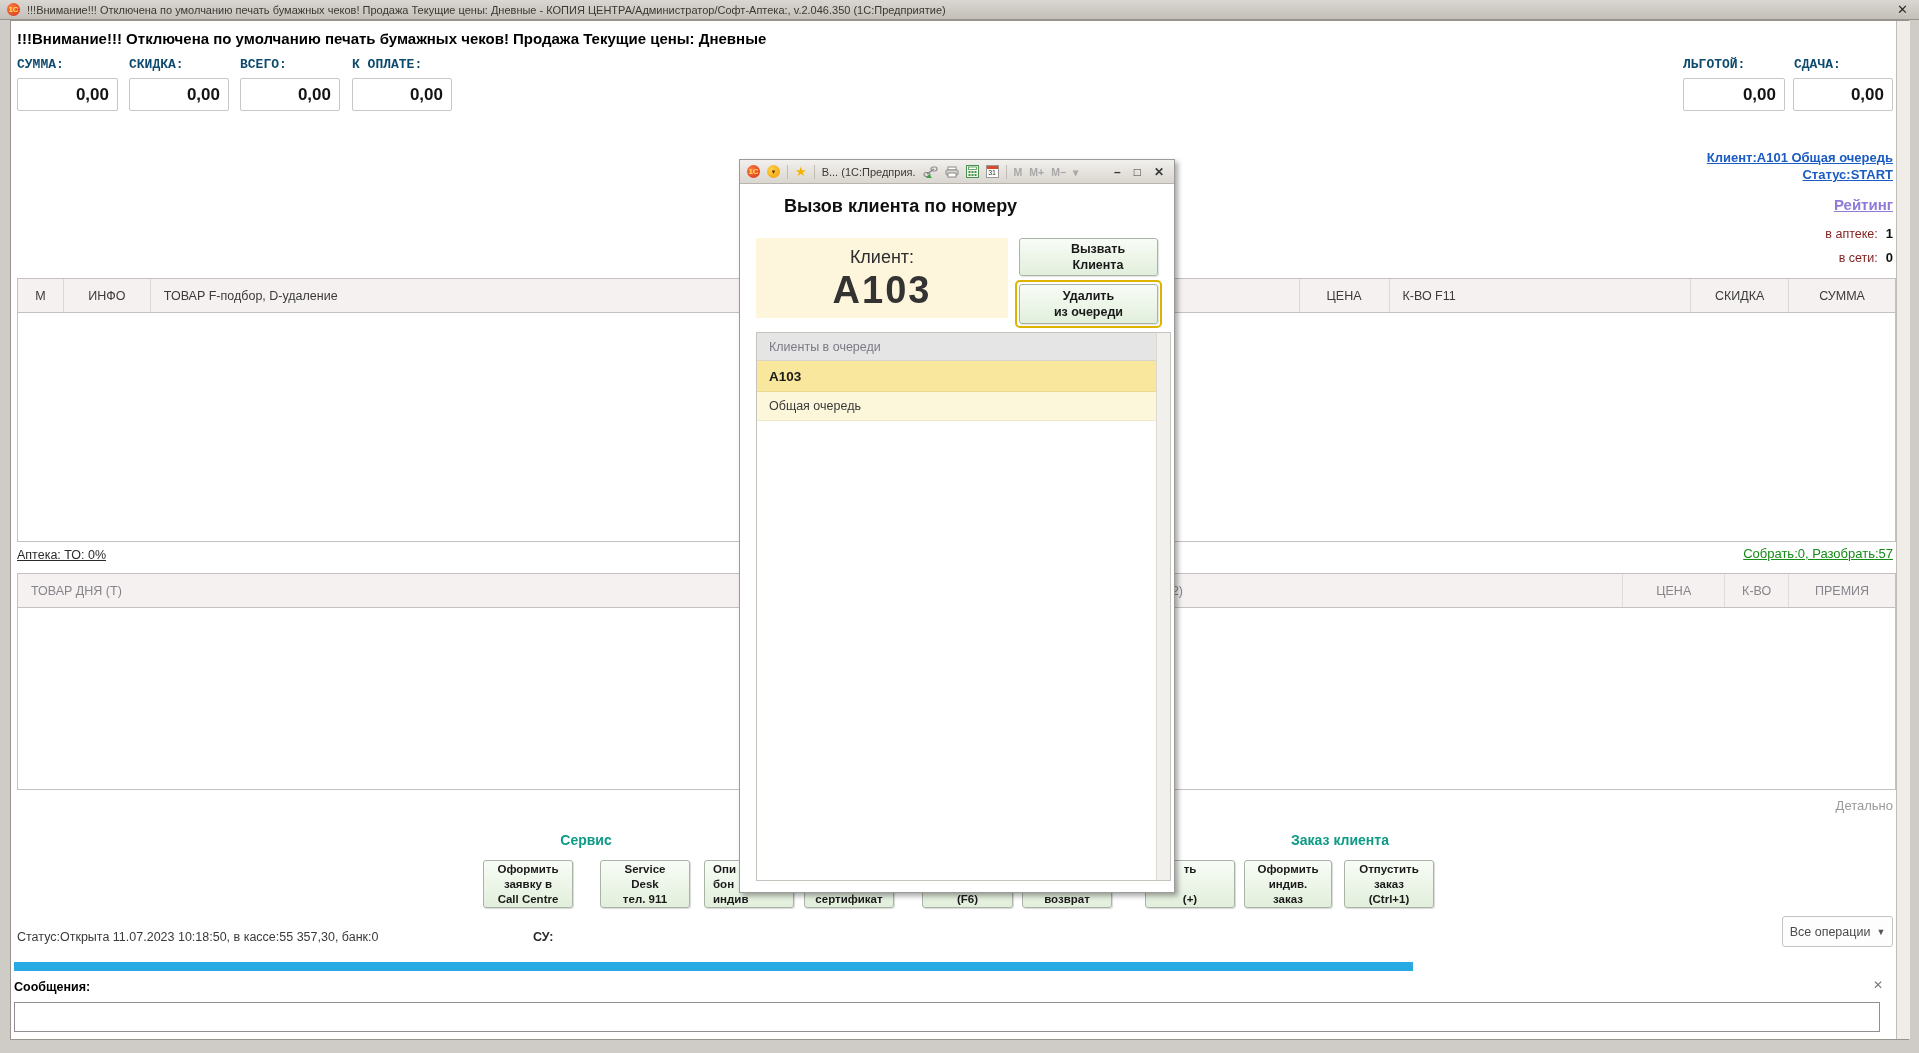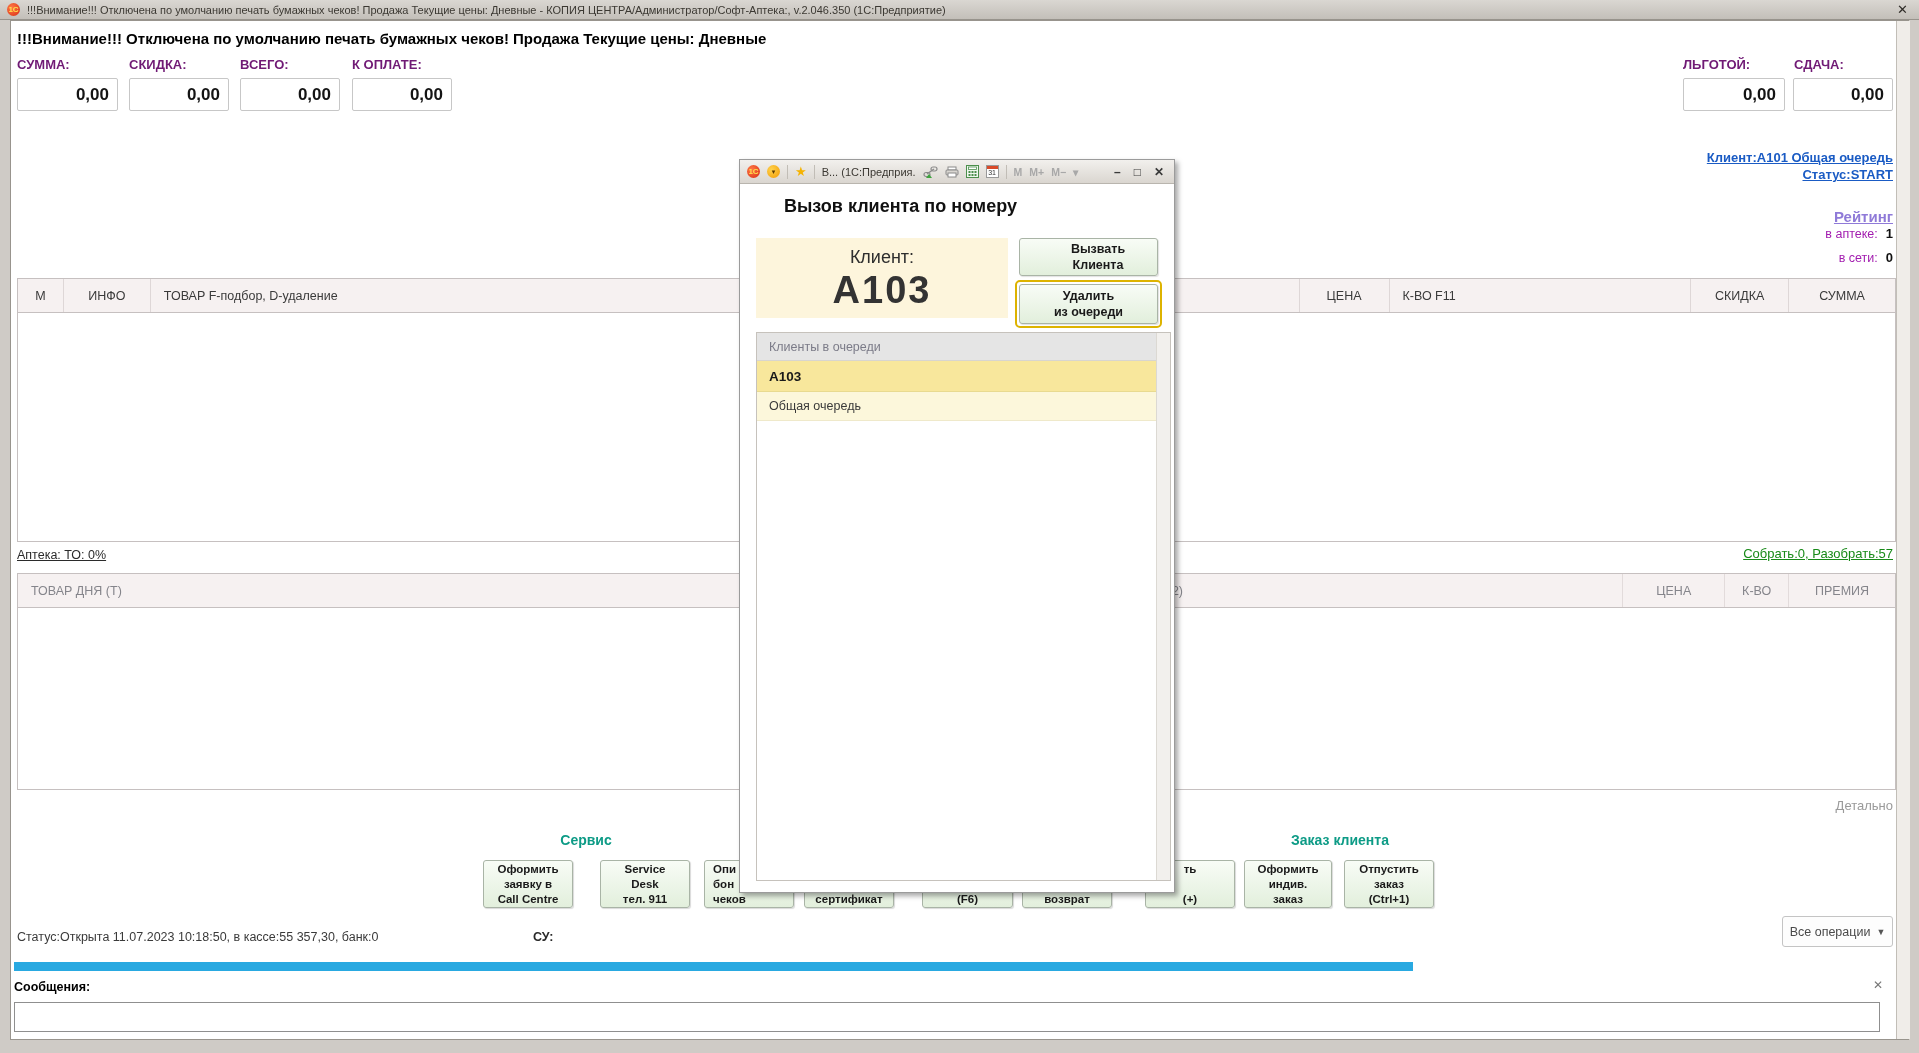--- a/index.html
+++ b/index.html
@@ -15,28 +15,28 @@
     background:radial-gradient(circle at 35% 35%,#FF7A45,#D92B12);
     color:#FFE14D;font-size:8px;font-weight:bold;display:flex;align-items:center;justify-content:center;}
   .titlebar-text{font-size:11px;color:#3B3832;margin-left:7px;white-space:nowrap;overflow:hidden;}
   .app-close{margin-left:auto;font-size:13px;color:#2E2B27;padding:0 4px;cursor:default;}
   .content-bg{position:absolute;left:10px;top:20px;width:1899px;height:1020px;box-sizing:border-box;
     background:#FFFFFF;border:1px solid #98948D;}
   .scrollstrip{position:absolute;left:1896px;top:21px;width:13px;height:1018px;
     background:#F0EDE9;border-left:1px solid #C2BEB7;}
   
   .warning{position:absolute;left:17px;top:30px;font-size:15px;font-weight:bold;color:#000;}
-  .tlabel{position:absolute;top:57px;font-size:13px;font-weight:bold;color:#701a75;white-space:nowrap;}
+  .tlabel{position:absolute;top:57px;font-size:13px;font-weight:bold;color:#0c4a6e;white-space:nowrap;font-family:Liberation Mono, monospace;}
   .tbox{position:absolute;top:78px;height:33px;box-sizing:border-box;background:#fff;
     border:1px solid #C7C7C7;border-radius:2px;font-size:17px;font-weight:bold;color:#141414;
     display:flex;align-items:center;justify-content:flex-end;padding:0 8px;}
   .linkb{position:absolute;font-size:13px;font-weight:bold;color:#1A5BC4;text-decoration:underline;white-space:nowrap;}
-  .rating{position:absolute;font-size:15px;font-weight:bold;color:#8F7AD8;text-decoration:underline;margin-top:12px;}
+  .rating{position:absolute;font-size:15px;font-weight:bold;color:#8F7AD8;text-decoration:underline;}
   .cntrow{position:absolute;right:26px;display:flex;align-items:baseline;gap:8px;}
-  .cnt-label{font-size:12.5px;color:#a21caf;}
+  .cnt-label{font-size:12.5px;color:#7f1d1d;}
   .cnt-val{font-size:13px;font-weight:bold;color:#111;}
   
   .tbl{position:absolute;left:17px;width:1879px;box-sizing:border-box;background:#fff;border:1px solid #C6C0C0;}
   .tbl-head{display:flex;height:34px;background:#F6F1F1;border-bottom:1px solid #C6C0C0;box-sizing:border-box;}
   .tbl-head .c{border-right:1px solid #DED7D7;box-sizing:border-box;display:flex;align-items:center;
     justify-content:center;font-size:12.5px;color:#3A3A3A;white-space:nowrap;overflow:hidden;}
   .tbl-head .c:last-child{border-right:none;}
   .tbl-head .c.left{justify-content:flex-start;padding-left:13px;}
   .t2 .c{color:#85858B;border-right:1px solid #E2DBDB;}
   .linkdark{position:absolute;font-size:12.5px;color:#2B2B2B;text-decoration:underline;}
@@ -176,21 +176,21 @@
 <div class="grp" style="left:1270px;width:140px">Заказ клиента</div>
 
 <div class="gbtn" style="left:483px">Оформить
 заявку в
 Call Centre</div>
 <div class="gbtn" style="left:600px">Service
 Desk
 тел. 911</div>
 <div class="gbtn leftal" style="left:704px">Опи
 бон
-чеков</div>
+индив</div>
 <div class="gbtn" style="left:804px">
 
 сертификат</div>
 <div class="gbtn" style="left:922px;width:91px">
 
 (F6)</div>
 <div class="gbtn" style="left:1022px">
 
 возврат</div>
 <div class="gbtn" style="left:1145px">ть

